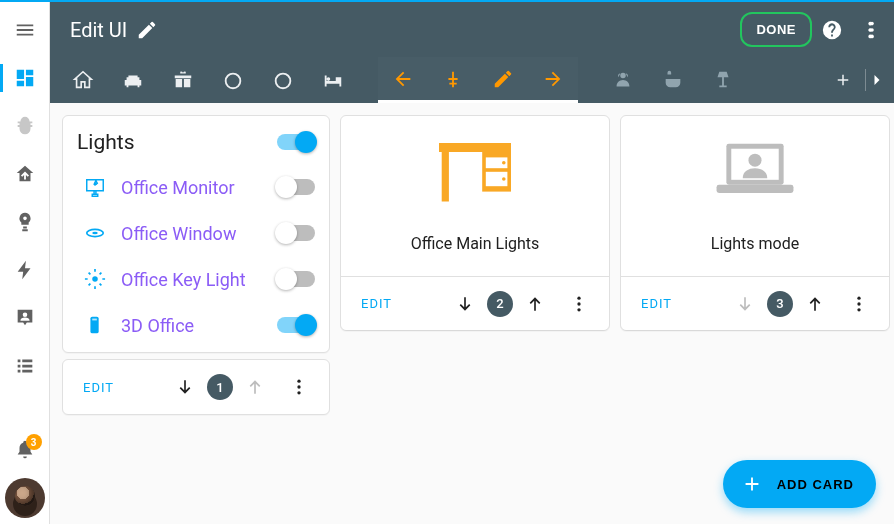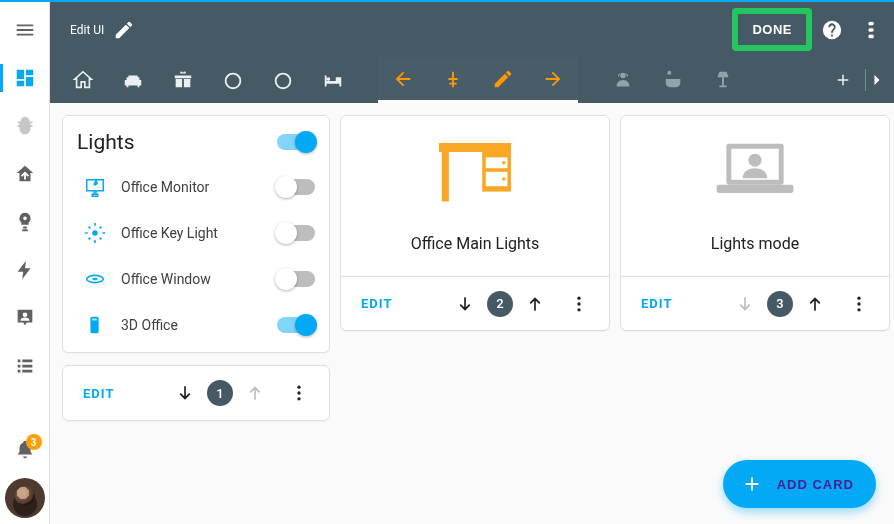--- a/index.html
+++ b/index.html
@@ -15,72 +15,72 @@
   .rail .halftone svg { opacity:.35; }
   .rail-spacer { flex:1; }
   .rail .bell-badge { position:absolute; top:8px; right:8px; background:#ffa000; color:#fff; border-radius:50%; width:16px; height:16px; font-size:10px; display:flex; align-items:center; justify-content:center; font-weight:600;}
   .avatar { width:40px; height:40px; border-radius:50%; overflow:hidden; margin:4px 0 6px; background:#4d3a30; position:relative; }
   .avatar::after { content:""; position:absolute; top:8px; left:10px; width:20px; height:20px; border-radius:50%; background:radial-gradient(circle at 40% 35%, #cba78a 0 35%, #7a5640 36% 60%, #3b2a21 61% 100%); box-shadow: inset -3px -3px 6px rgba(0,0,0,.5), 0 8px 0 2px #2e2119; }
 
   
   .main { flex:1; display:flex; flex-direction:column; background:#fff; }
 
   .topbar { height:55px; background:#455a64; display:flex; align-items:center; padding:0 10px 0 20px; color:#fff; }
-  .topbar .title { font-size:12px; font-weight:400; }
+  .topbar .title { font-size:20px; font-weight:400; }
   .topbar .title-edit svg { width:20px; height:20px; fill:#ff9800; }
   .topbar .spacer { flex:1; }
-  .done-btn { border:6px solid #22c55e; background:none; color:#fff; font-weight:600; letter-spacing:.5px; padding:8px 14px; border-radius:4px; font-size:13px; cursor:pointer; }
+  .done-btn { border:2px solid #22c55e; background:none; color:#fff; font-weight:600; letter-spacing:.5px; padding:8px 14px; border-radius:12px; font-size:13px; cursor:pointer; }
   .topbar .icon-btn { width:40px; height:40px; display:flex; align-items:center; justify-content:center; border:none; background:none; cursor:pointer; }
   .topbar .icon-btn svg { fill:#fff; width:22px; height:22px; }
 
   .tabbar { height:46px; background:#455a64; display:flex; align-items:center; padding:0 8px; position:relative; }
   .tabbar .tab { flex:0 0 50px; height:46px; display:flex; align-items:center; justify-content:center; cursor:pointer; }
   .tabbar .tab svg { width:22px; height:22px; fill:#eceff1; }
   .tabbar .tab.active-row svg { fill:#ff9800; }
   .tabbar .tab.active-row2 svg { fill:#90a4ae; }
   .tabbar .active-group { display:flex; border-bottom:3px solid #fff; height:46px; align-items:center; background:rgba(255,255,255,0.02);}
   .tabbar .gap { width:20px; }
   .tabbar .rightgap { flex:1; }
   .tabbar .chev { flex:0 0 34px; display:flex; align-items:center; justify-content:center; cursor:pointer;}
   .tabbar .chev svg{ width:20px; height:20px; fill:#fff; }
   .tabbar .sep { position:absolute; right:36px; top:12px; height:22px; width:1px; background:rgba(255,255,255,.3); }
   .tabbar .plus svg { width:18px; height:18px; fill:#eceff1;}
 
   .content { flex:1; background:#fafafa; padding:12px; display:flex; gap:10px; align-items:flex-start; overflow:auto; }
 
-  .col { display:flex; flex-direction:column; gap:12px; }
+  .col { display:flex; flex-direction:column; gap:6px; }
 
   .card { background:#fff; border:1px solid #e0e0e0; border-radius:6px; box-shadow:0 1px 1px rgba(0,0,0,0.03); }
   .lights-card { width:268px; padding:14px 14px 4px 14px; position:relative;}
   .lights-head { display:flex; align-items:center; justify-content:space-between; margin-bottom:10px;}
   .lights-head .ttl { font-size:21px; }
 
   .row { display:flex; align-items:center; height:46px; }
   .row .ic { width:36px; display:flex; justify-content:center; }
   .row .ic svg { width:22px; height:22px; fill:#03a9f4; }
-  .row .lbl { flex:1; font-size:14px; color:#404040; padding-left:8px;}
+  .row .lbl { flex:1; font-size:18px; color:#8b5cf6; padding-left:8px;}
   .toggle { position:relative; width:38px; height:16px; border-radius:10px; background:#bdbdbd; cursor:pointer; }
   .toggle .knob { position:absolute; top:-3px; left:-2px; width:22px; height:22px; border-radius:50%; background:#fff; box-shadow:0 1px 3px rgba(0,0,0,.3); transition:none;}
   .toggle.on { background:#81d4fa; }
   .toggle.on .knob { left:18px; background:#03a9f4; }
 
   .editbar { border:1px solid #e0e0e0; border-radius:6px; background:#fff; height:56px; display:flex; align-items:center; padding:0 8px; box-shadow:0 1px 1px rgba(0,0,0,0.03);}
-  .editbar .edit { color:#03a9f4; font-weight:700; font-size:13px; letter-spacing:1px; padding:0 12px; cursor:pointer;}
+  .editbar .edit { color:#03a9f4; font-weight:400; font-size:13px; letter-spacing:1px; padding:0 12px; cursor:pointer;}
   .editbar .ib { width:44px; height:44px; display:flex; align-items:center; justify-content:center; cursor:pointer;}
   .editbar .ib svg { width:20px; height:20px; fill:#212121; }
   .editbar .ib.disabled svg { fill:#bdbdbd; }
   .badge { width:26px; height:26px; border-radius:50%; background:#455a64; color:#fff; display:flex; align-items:center; justify-content:center; font-size:13px; font-weight:500;}
 
   .square-card { width:270px; }
   .square-card .body { height:160px; display:flex; flex-direction:column; align-items:center; justify-content:center; gap:22px; padding:12px 8px 20px;}
   .square-card .body .bigicon svg { width:90px; height:76px; }
   .square-card .body .cap { font-size:16px; color:#212121; }
   .square-card .editbar { border:none; border-top:1px solid #e0e0e0; border-radius:0 0 6px 6px; height:54px; }
 
-  .fab { position:absolute; right:18px; bottom:16px; background:#03a9f4; color:#4c1d95; border:none; border-radius:28px; height:48px; padding:0 22px 0 18px; display:flex; align-items:center; gap:14px; font-weight:600; letter-spacing:1px; font-size:13px; cursor:pointer; box-shadow:0 4px 10px rgba(3,169,244,.4);}
+  .fab { position:absolute; right:18px; bottom:16px; background:#03a9f4; color:#000000; border:none; border-radius:28px; height:48px; padding:0 22px 0 18px; display:flex; align-items:center; gap:14px; font-weight:600; letter-spacing:1px; font-size:13px; cursor:pointer; box-shadow:0 4px 10px rgba(3,169,244,.4);}
   .fab svg { width:22px; height:22px; fill:#fff; }
 
   .menu-btn { width:50px; height:48px; border:none; background:none; display:flex; align-items:center; justify-content:center; cursor:pointer;}
   .menu-btn svg { width:22px; height:22px; fill:#616161; }
 </style>
 </head>
 <body>
 <div class="app">
 
   <div class="rail">
@@ -265,37 +265,37 @@
                 </svg>
               </span>
             <span class="lbl">Office Monitor</span>
             <div class="toggle">
                 <div class="knob"></div>
               </div>
           </div>
           <div class="row">
             <span class="ic">
                 <svg viewBox="0 0 24 24">
+                  <ellipse cx="12" cy="12" rx="9" ry="4" fill="none" stroke="#03a9f4" stroke-width="1.8"></ellipse>
+                  <ellipse cx="12" cy="12" rx="3" ry="1.3" fill="#03a9f4"></ellipse>
+                </svg>
+              </span>
+            <span class="lbl">Office Window</span>
+            <div class="toggle">
+                <div class="knob"></div>
+              </div>
+          </div>
+          <div class="row">
+            <span class="ic">
+                <svg viewBox="0 0 24 24">
                   <circle cx="12" cy="12" r="3" fill="#03a9f4"></circle>
                   <path d="M4 12H1M23 12h-3M12 1v3M12 20v3M5 5l2 2M17 17l2 2M19 5l-2 2M5 19l2-2" stroke="#03a9f4" stroke-width="1.8"></path>
                 </svg>
               </span>
             <span class="lbl">Office Key Light</span>
-            <div class="toggle">
-                <div class="knob"></div>
-              </div>
-          </div>
-          <div class="row">
-            <span class="ic">
-                <svg viewBox="0 0 24 24">
-                  <ellipse cx="12" cy="12" rx="9" ry="4" fill="none" stroke="#03a9f4" stroke-width="1.8"></ellipse>
-                  <ellipse cx="12" cy="12" rx="3" ry="1.3" fill="#03a9f4"></ellipse>
-                </svg>
-              </span>
-            <span class="lbl">Office Window</span>
             <div class="toggle">
                 <div class="knob"></div>
               </div>
           </div>
           <div class="row">
             <span class="ic">
                 <svg viewBox="0 0 24 24">
                   <rect x="7" y="3" width="9" height="18" rx="2" fill="#03a9f4"></rect>
                   <rect x="9" y="5" width="5" height="2" fill="#b3e5fc"></rect>
                 </svg>

